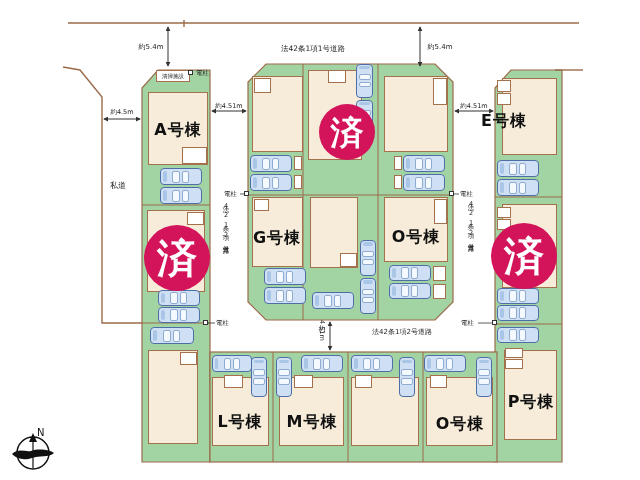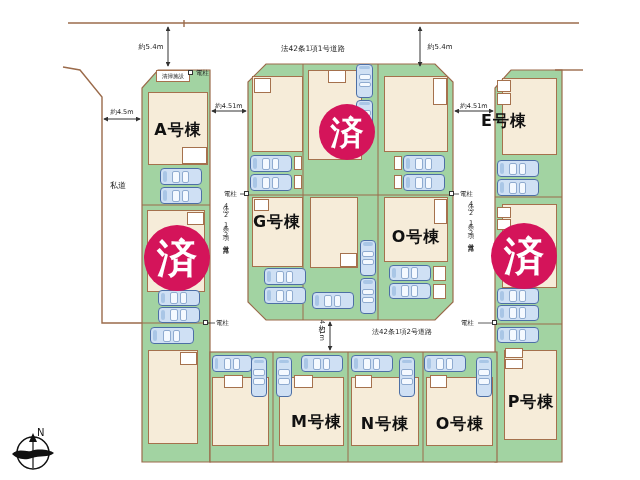--- a/index.html
+++ b/index.html
@@ -106,24 +106,24 @@
   <div class="small tiny" style="left:216px;top:319px;">電柱</div>
   <div class="small tiny" style="left:461px;top:319px;">電柱</div>
   <div class="dot" style="left:188px;top:70px;"></div>
   <div class="dot" style="left:244px;top:191px;"></div>
   <div class="dot" style="left:449px;top:191px;"></div>
   <div class="dot" style="left:203px;top:320px;"></div>
   <div class="dot" style="left:492px;top:320px;"></div>
 
   <div class="lot-label" style="left:148px;top:120px;">A号棟</div>
   <div class="lot-label" style="left:474px;top:111px;">E号棟</div>
-  <div class="lot-label" style="left:247px;top:212px;">G号棟</div>
+  <div class="lot-label" style="left:247px;top:228px;">G号棟</div>
   <div class="lot-label" style="left:386px;top:227px;">O号棟</div>
-  <div class="lot-label" style="left:282px;top:412px;text-align:right;">M号棟</div>
-  <div class="lot-label" style="left:355px;top:414px;">N号棟</div>
+  <div class="lot-label" style="left:210px;top:412px;">L号棟</div>
+  <div class="lot-label" style="left:282px;top:412px;">M号棟</div>
   <div class="lot-label" style="left:430px;top:414px;">O号棟</div>
   <div class="lot-label" style="left:501px;top:392px;">P号棟</div>
 
   <div class="stamp mid" style="left:319px;top:104px;">済</div>
   <div class="stamp big" style="left:144px;top:225px;">済</div>
   <div class="stamp big" style="left:491px;top:223px;">済</div>
 
   <svg class="compass" width="50" height="52" viewBox="0 0 50 52">
     <circle cx="25" cy="31" r="16" fill="none" stroke="#111" stroke-width="1.5"></circle>
     <line x1="25" y1="46" x2="25" y2="16" stroke="#111" stroke-width="1.2"></line>

